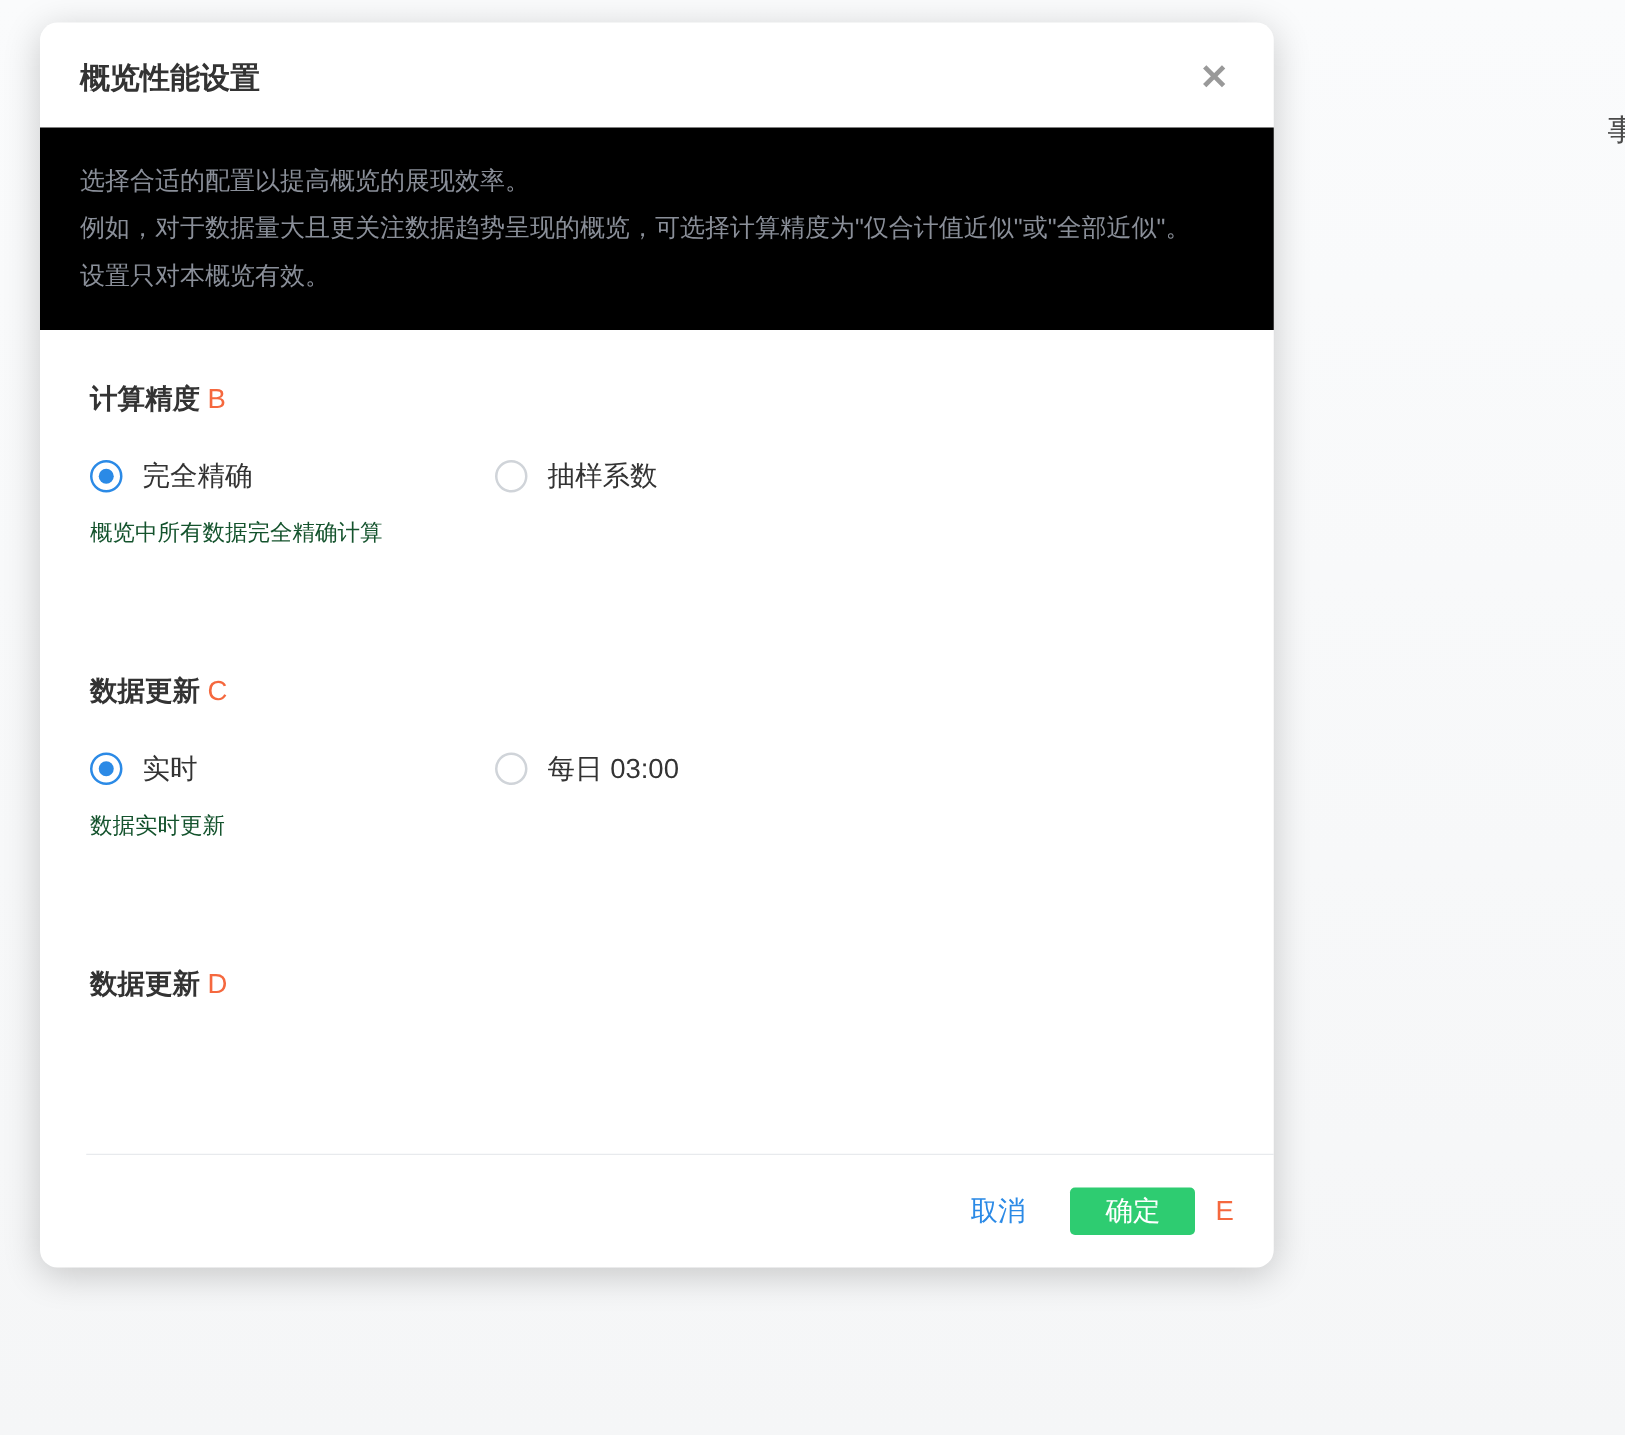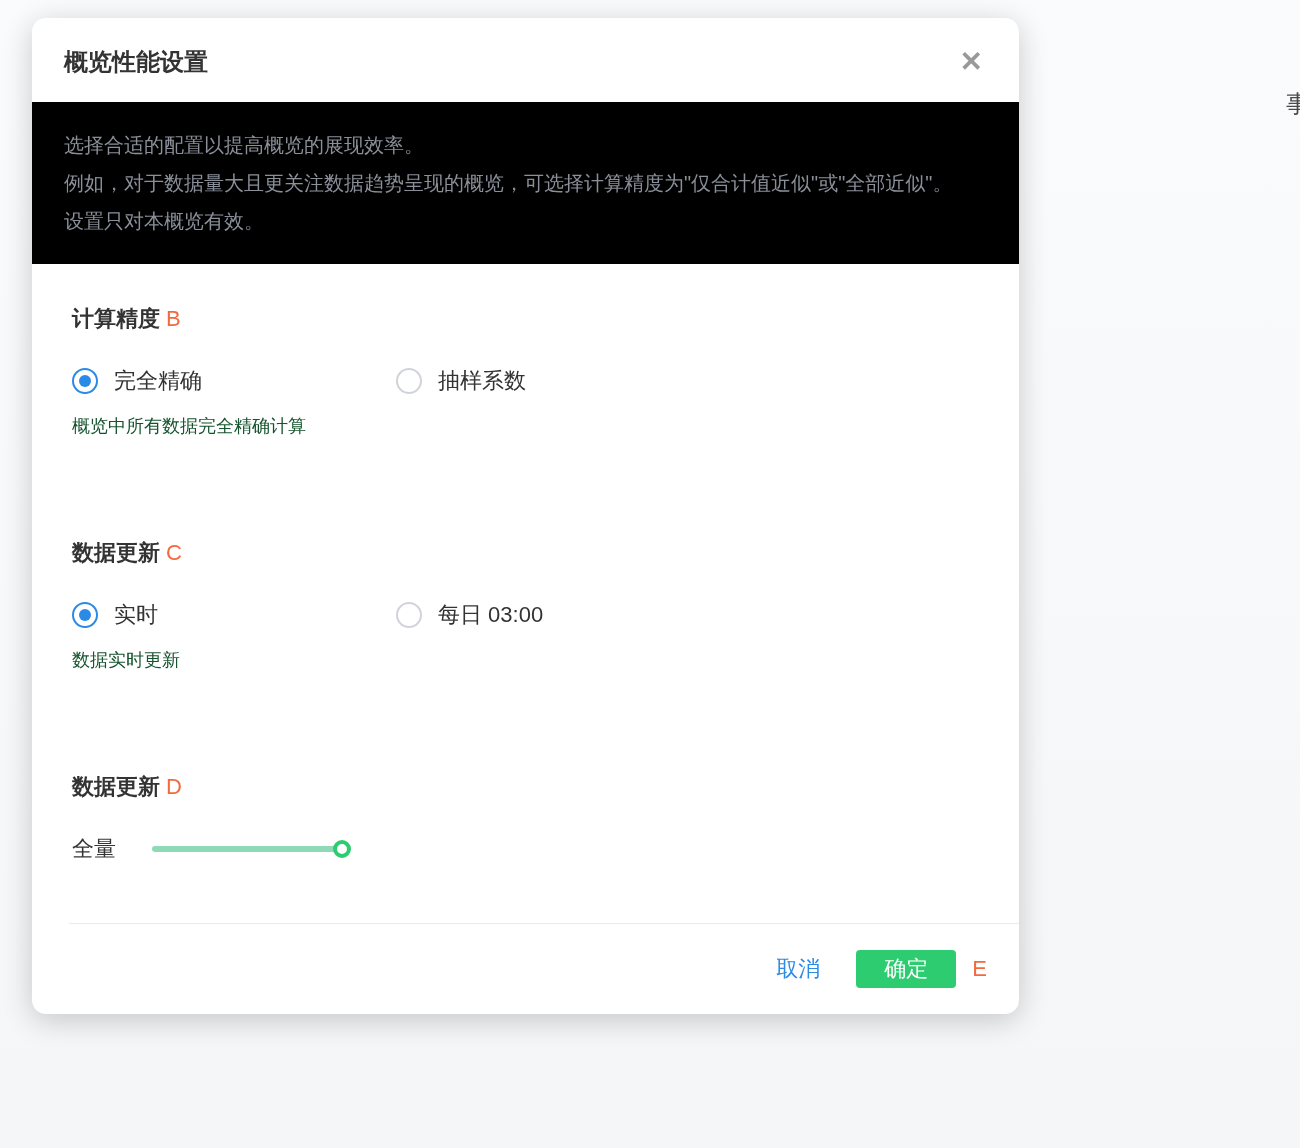--- a/index.html
+++ b/index.html
@@ -258,26 +258,20 @@
         </div>
       </div>
       <div class="section-hint">数据实时更新</div>
     </div>
 
     <div class="section">
       <div class="section-title-row">
         <span class="section-title">数据更新</span>
         <span class="badge">D</span>
       </div>
-      <div class="slider-row">
-        <span class="slider-label">全量</span>
-        <div class="slider-track">
-          <div class="slider-handle"></div>
-        </div>
-      </div>
     </div>
 
   </div>
 
   <div class="modal-footer">
     <button class="btn-cancel">取消</button>
     <button class="btn-confirm">确定</button>
     <span class="footer-badge">E</span>
   </div>
 

